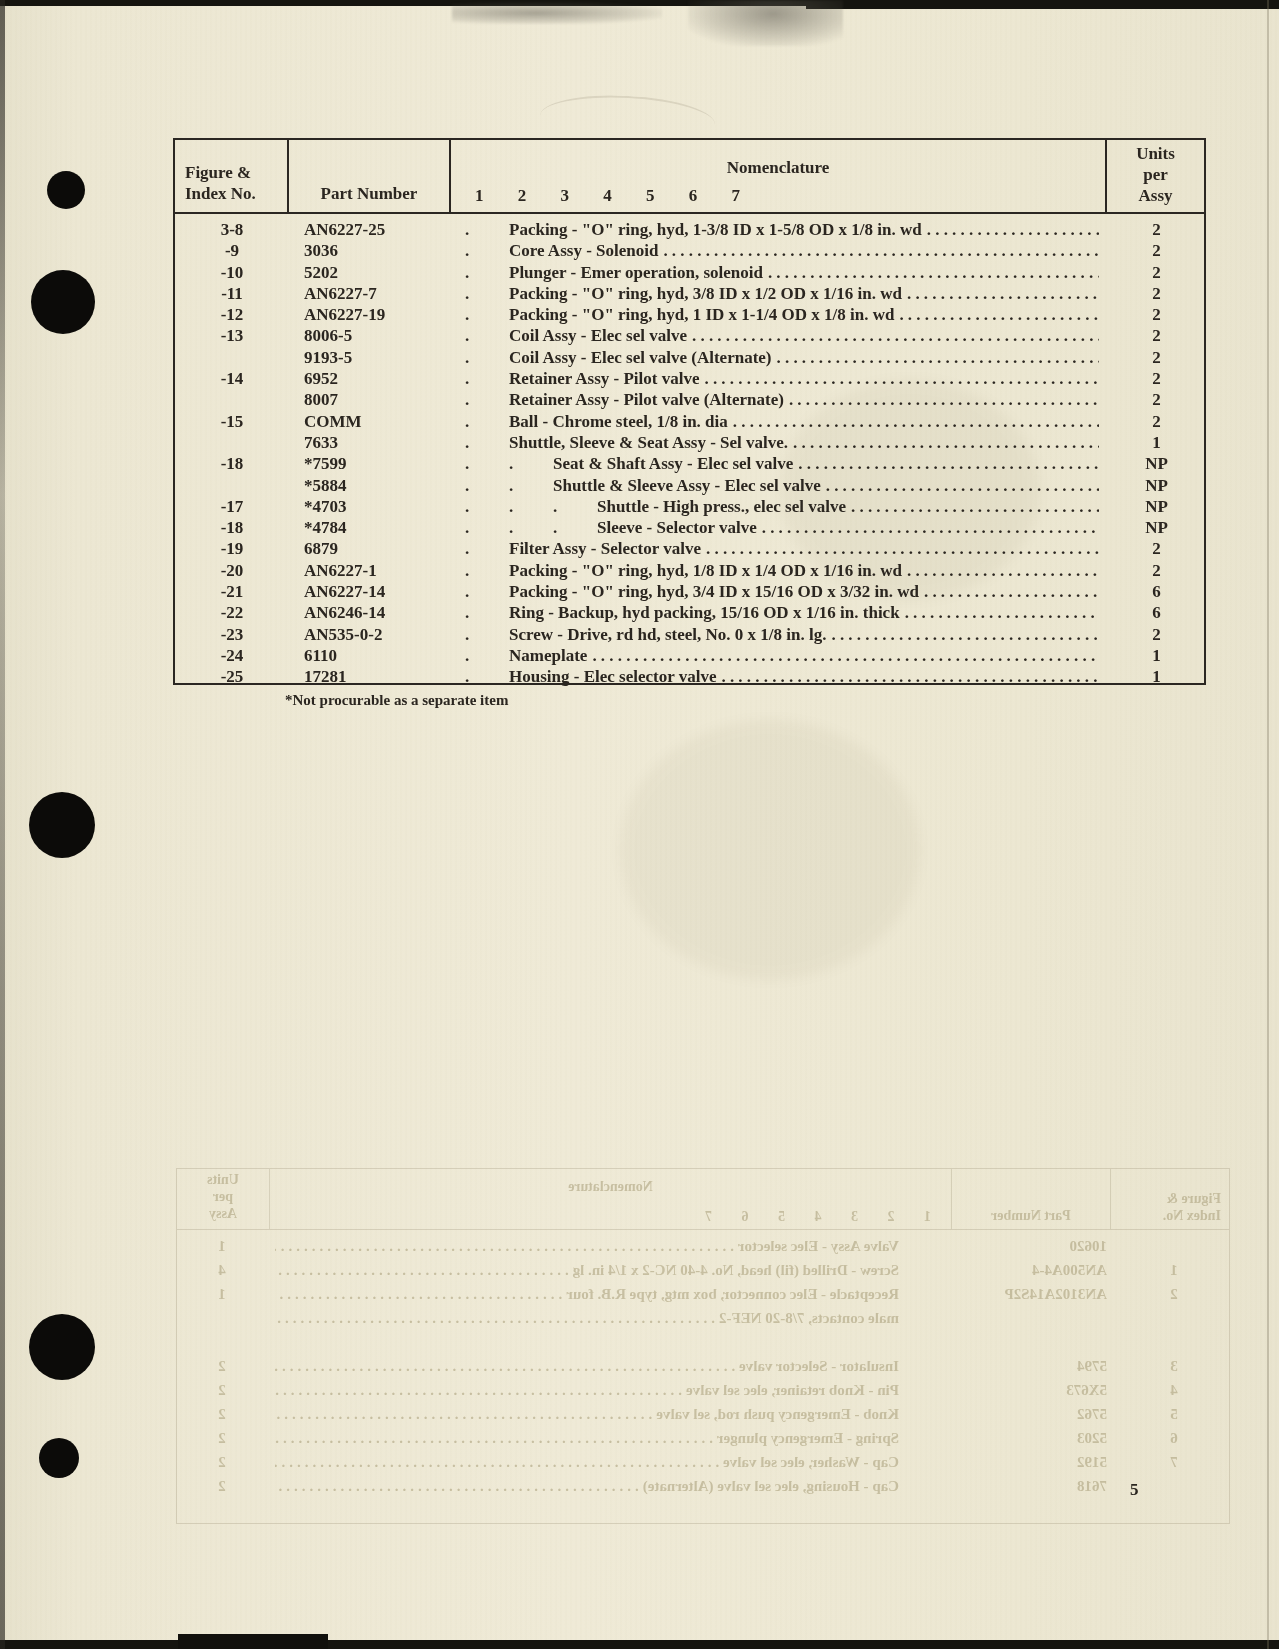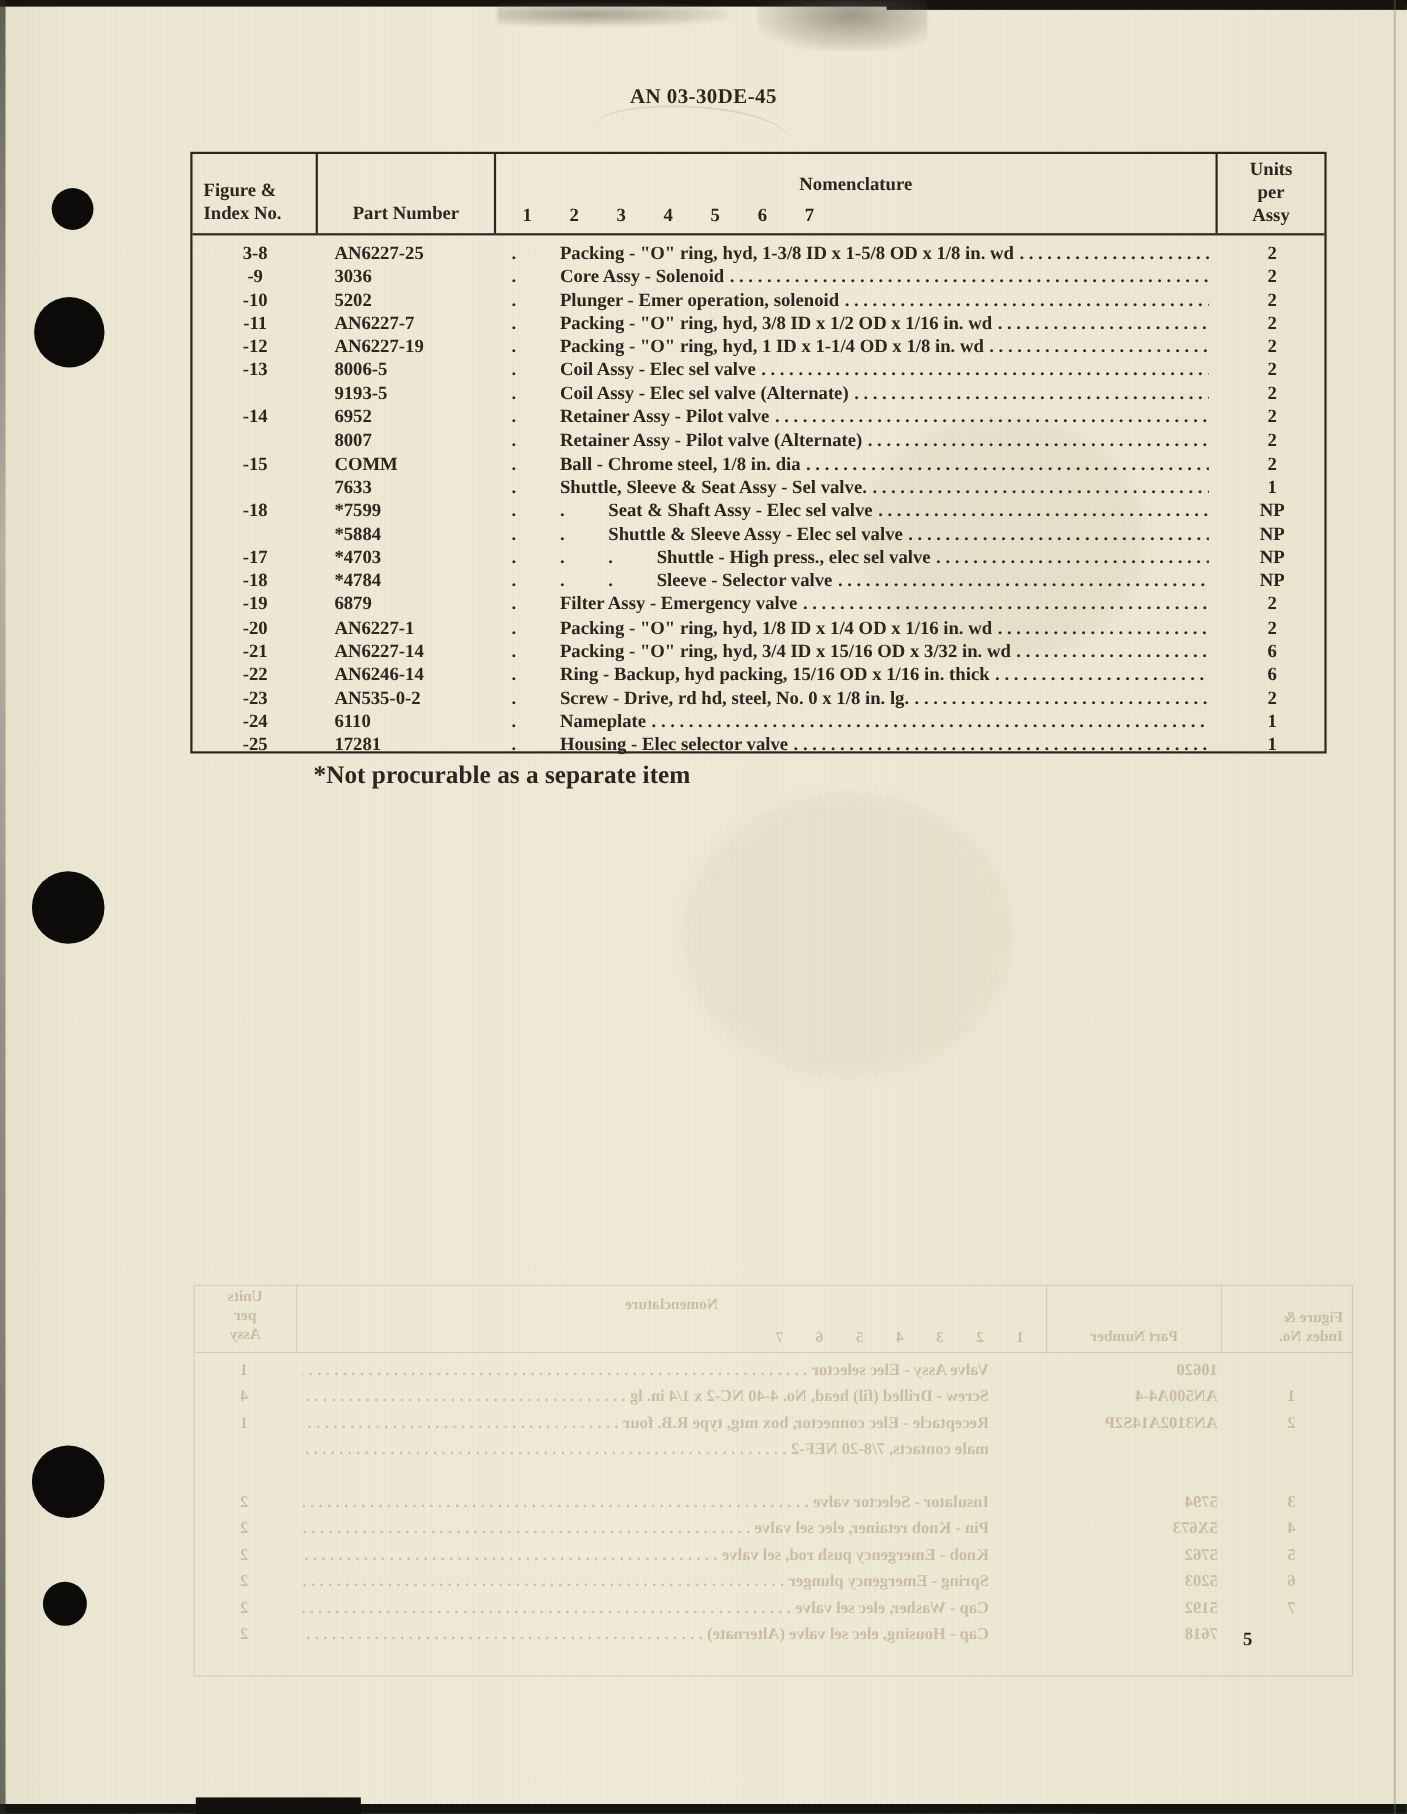--- a/index.html
+++ b/index.html
@@ -60,21 +60,21 @@
   .tbody{padding-top:5px;}
   .trow{display:flex;height:21.3px;line-height:21.3px;align-items:center;}
   .tc-fig{width:114px;text-align:center;box-sizing:border-box;}
   .tc-part{width:164px;box-sizing:border-box;padding-left:15px;}
   .tc-nom{flex:1;display:flex;box-sizing:border-box;padding:0 10px 0 12px;min-width:0;}
   .idot{display:inline-block;width:44px;flex:0 0 44px;}
   .ntext{white-space:nowrap;}
   .leader{flex:1 1 auto;overflow:hidden;white-space:nowrap;margin-left:5px;letter-spacing:4.2px;min-width:0;}
   .tc-units{width:95px;text-align:center;box-sizing:border-box;}
 
-  .footnote{position:absolute;left:285px;top:692px;font-size:23px;font-weight:bold;}
+  .footnote{position:absolute;left:285px;top:692px;font-size:15px;font-weight:bold;}
   .pagenum{position:absolute;left:1130px;top:1480px;font-size:17px;font-weight:bold;}
 
   
   .bleed{position:absolute;left:176px;top:1168px;width:1054px;height:356px;
     transform:scaleX(-1);opacity:.5;color:#a1966f;filter:blur(.5px);
     border:1.5px solid rgba(145,135,108,.55);box-sizing:border-box;
     font-size:15px;font-weight:bold;}
   .bthead{display:flex;height:60px;border-bottom:1.5px solid rgba(145,135,108,.55);}
   .bcf{width:110px;border-right:1.5px solid rgba(145,135,108,.5);display:flex;flex-direction:column;
       justify-content:flex-end;padding:0 0 5px 8px;line-height:17px;font-size:14px;}
@@ -111,21 +111,20 @@
   <div class="smudge sm1"></div>
   <div class="smudge sm2"></div>
   <div class="arc"></div>
 
   <div class="dot" style="left:47px;top:171px;width:38px;height:38px;"></div>
   <div class="dot" style="left:31px;top:270px;width:64px;height:64px;"></div>
   <div class="dot" style="left:29px;top:792px;width:66px;height:66px;"></div>
   <div class="dot" style="left:29px;top:1314px;width:66px;height:66px;"></div>
   <div class="dot" style="left:39px;top:1438px;width:40px;height:40px;"></div>
 
-  <div class="doc-code">AN 03-30DE-45</div>
 
   <div class="ptable">
     <div class="thead">
       <div class="c cf">
         <span>Figure &amp;</span>
         <span>Index No.</span>
       </div>
       <div class="c cp">
         <span>Part Number</span>
       </div>
@@ -294,21 +293,21 @@
             <div class="ntext">Sleeve - Selector valve</div>
             <div class="leader">......................................................................................................................................................</div>
           </div>
           <div class="tc-units">NP</div>
         </div>
         <div class="trow">
           <div class="tc-fig">-19</div>
           <div class="tc-part">6879</div>
           <div class="tc-nom">
             <div class="idot">.</div>
-            <div class="ntext">Filter Assy - Emergency valve</div>
+            <div class="ntext">Filter Assy - Selector valve</div>
             <div class="leader">......................................................................................................................................................</div>
           </div>
           <div class="tc-units">2</div>
         </div>
         <div class="trow">
           <div class="tc-fig">-20</div>
           <div class="tc-part">AN6227-1</div>
           <div class="tc-nom">
             <div class="idot">.</div>
             <div class="ntext">Packing - "O" ring, hyd, 1/8 ID x 1/4 OD x 1/16 in. wd</div>

